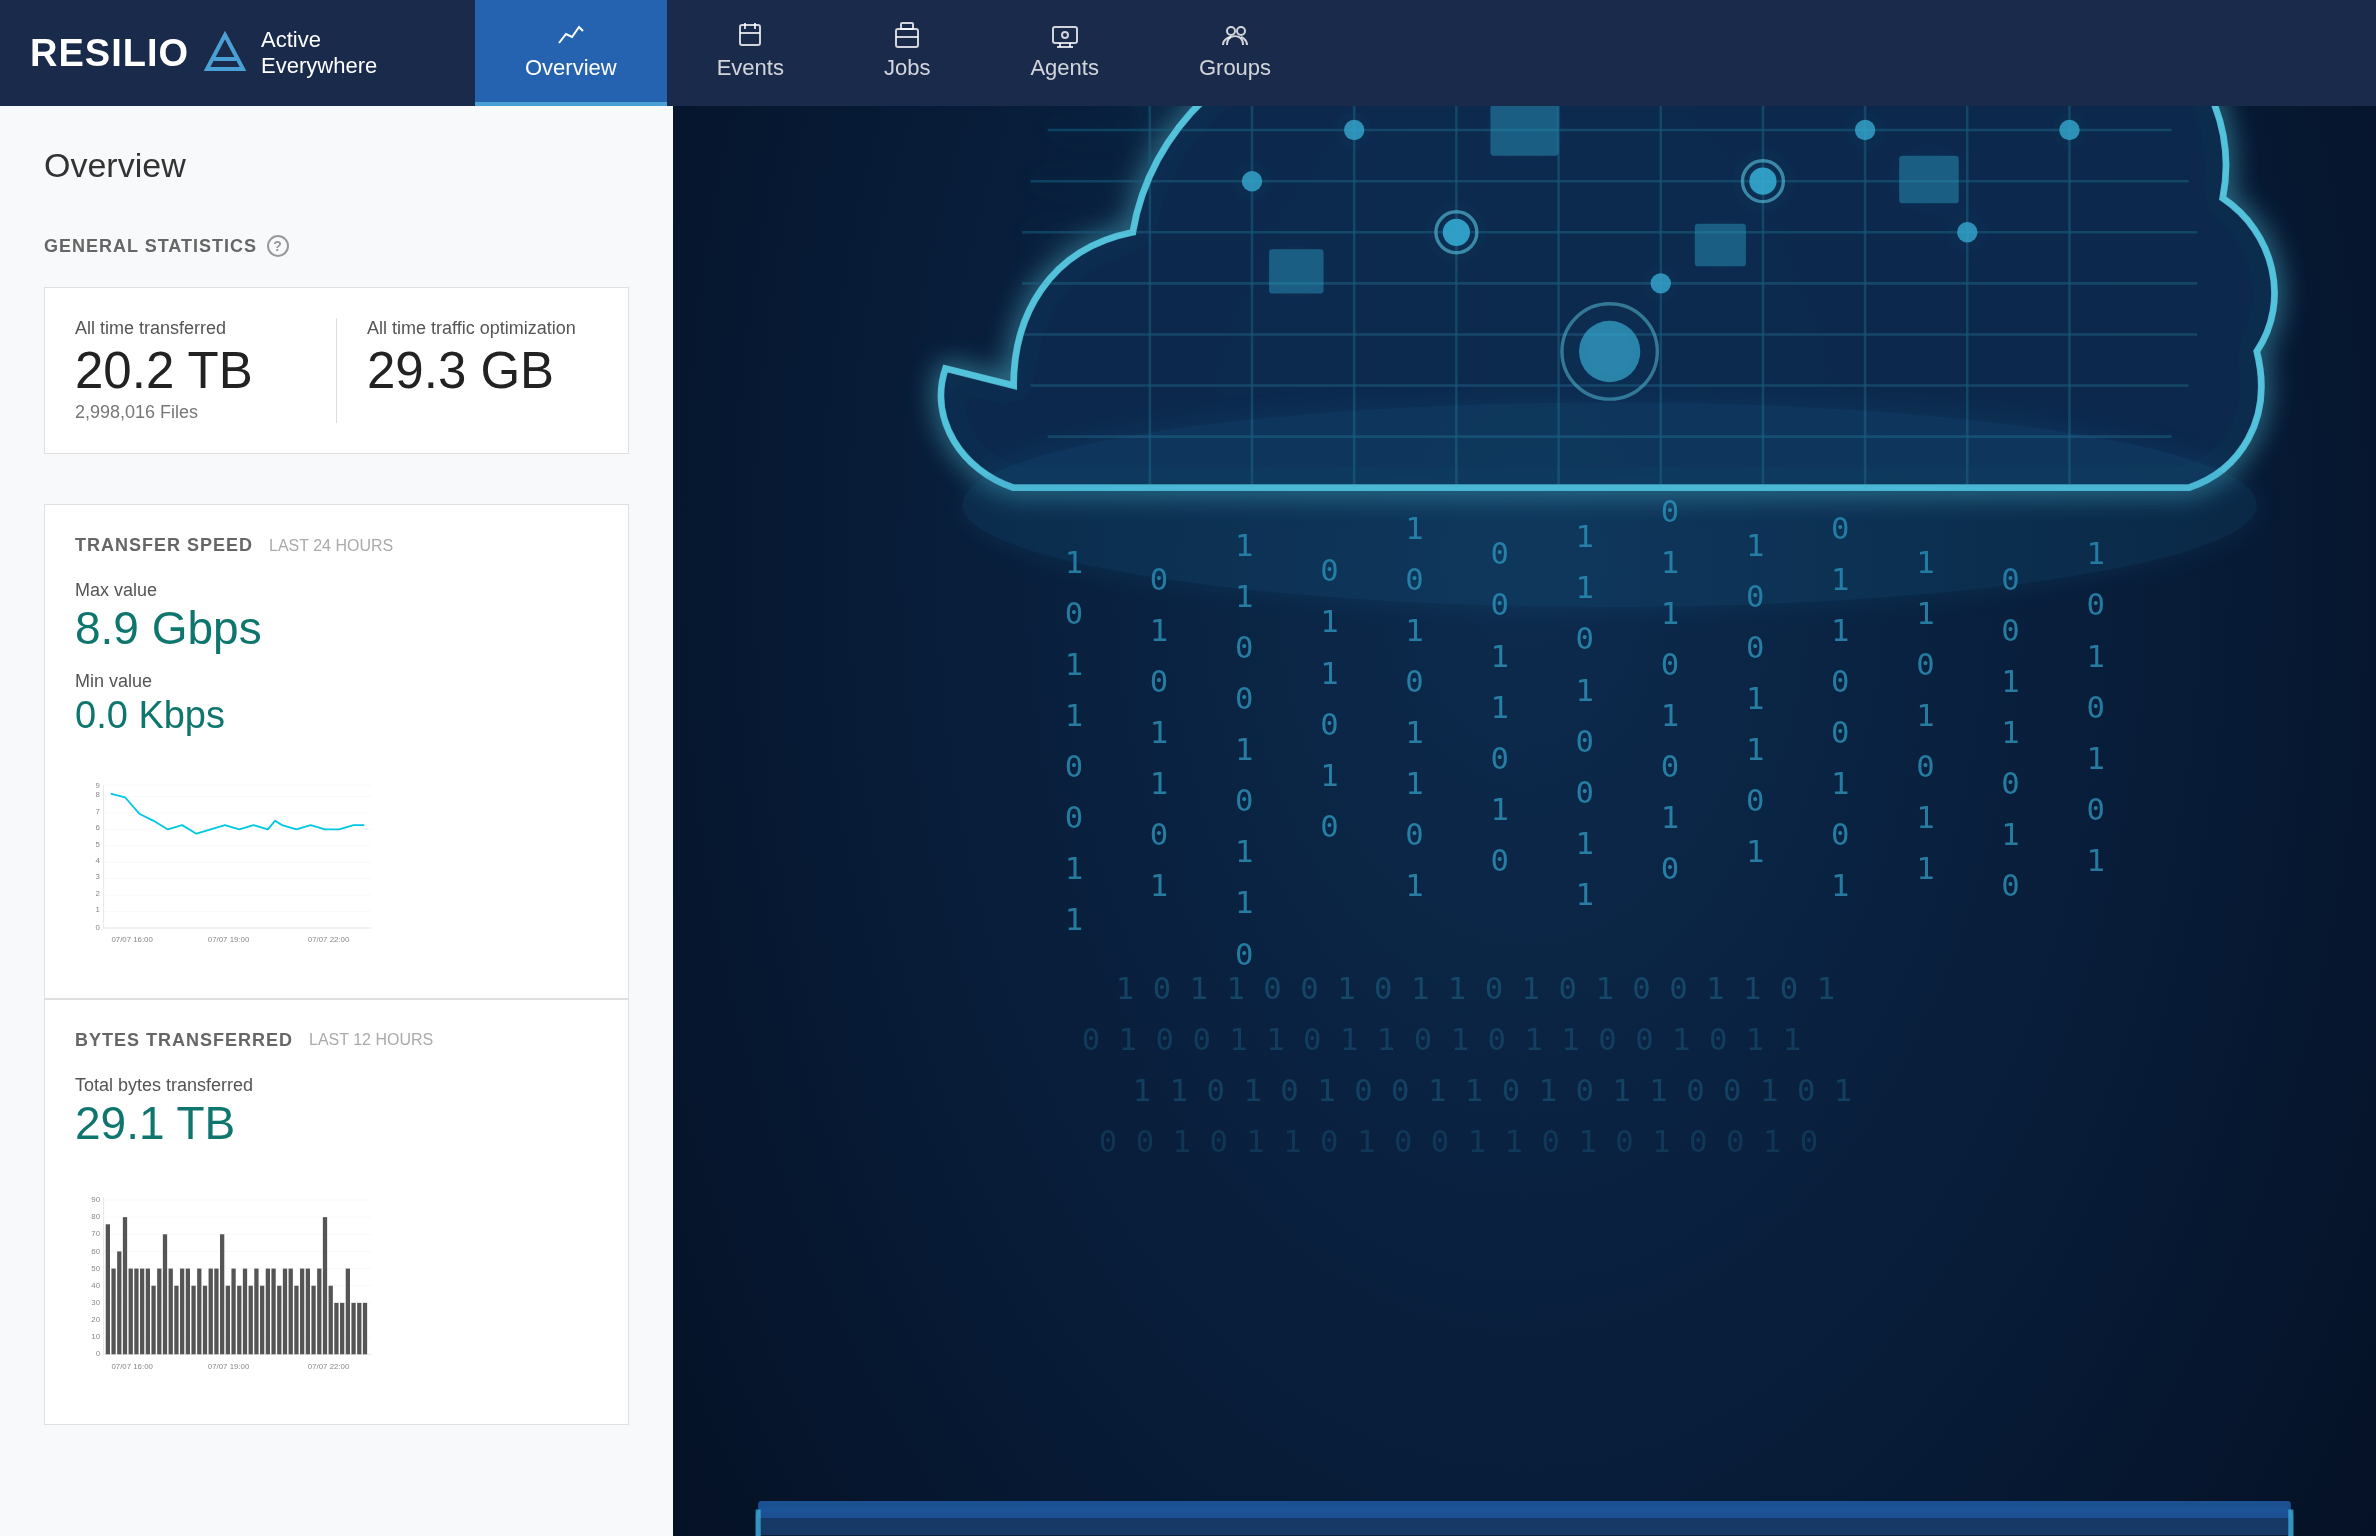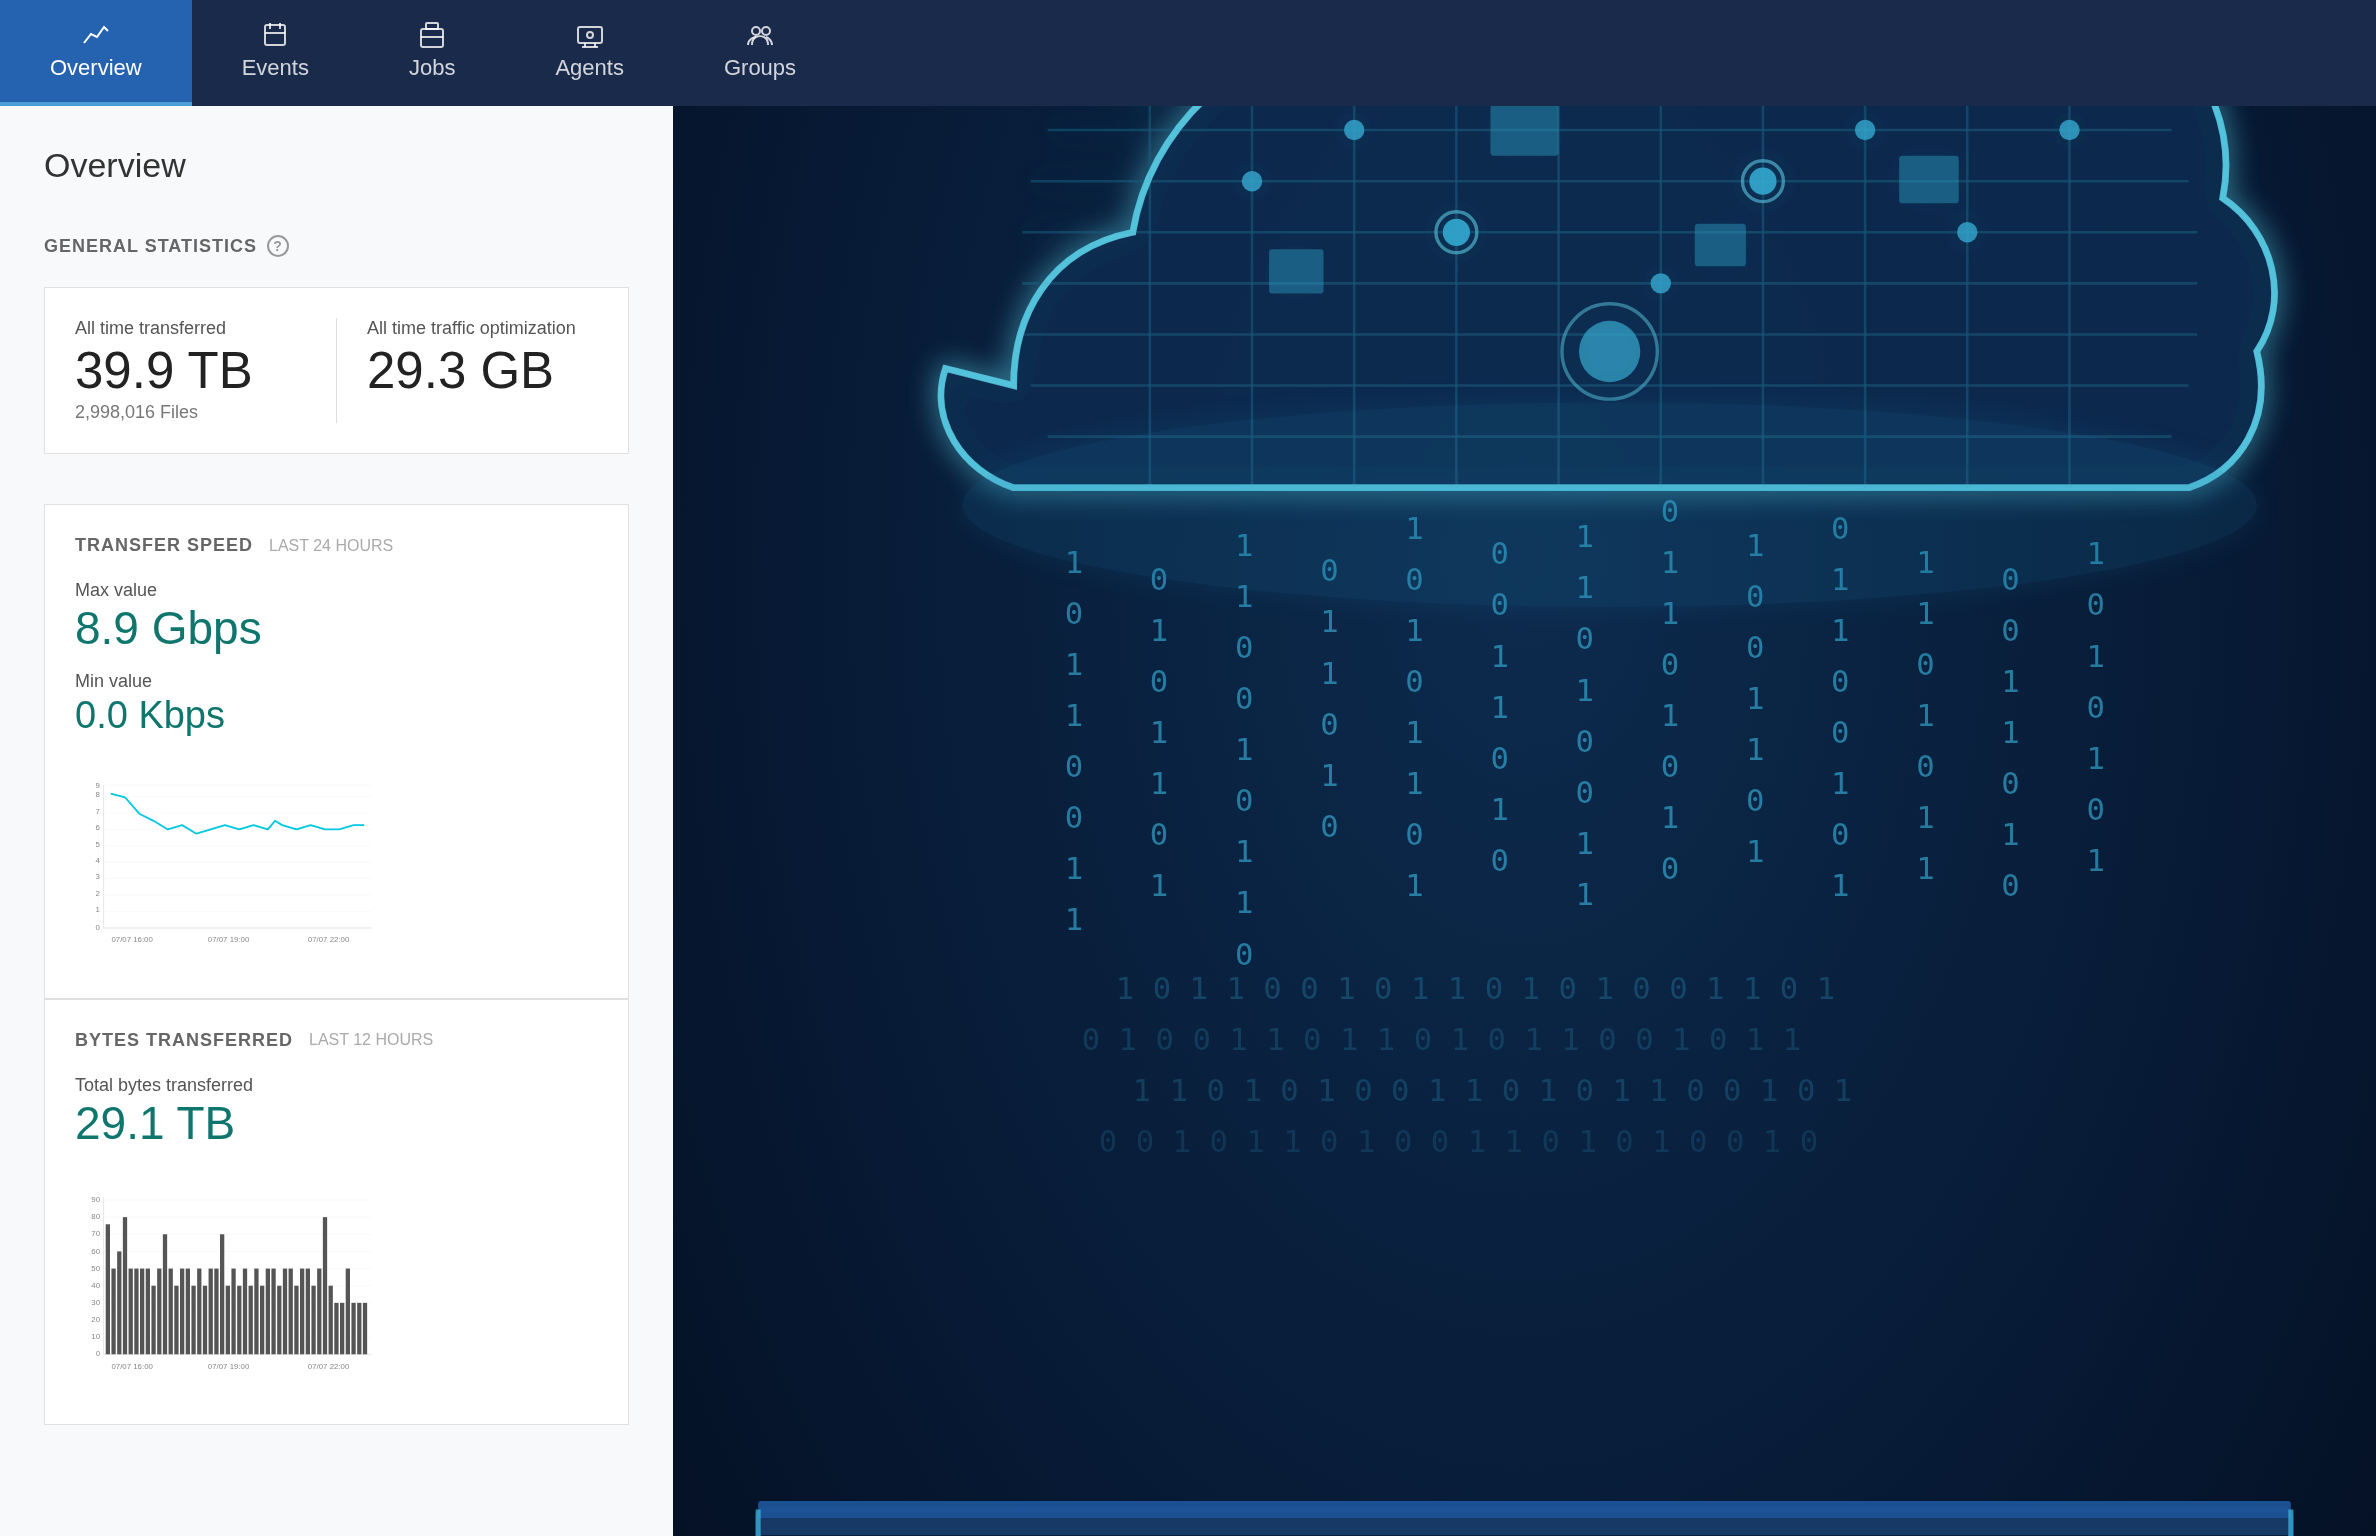--- a/index.html
+++ b/index.html
@@ -205,20 +205,32 @@
       overflow: hidden;
       display: flex;
       align-items: center;
       justify-content: center;
     }
   </style>
 </head>
 <body>
 
 <nav class="navbar">
+  <div class="nav-logo">
+    <span class="logo-text">RESILIO</span>
+
+    <svg width="44" height="44" viewBox="0 0 44 44">
+      <polygon points="22,4 40,38 4,38" fill="none" stroke="#4a9fd4" stroke-width="4"></polygon>
+      <line x1="11" y1="28" x2="33" y2="28" stroke="#4a9fd4" stroke-width="4"></line>
+    </svg>
+    <div class="logo-subtitle">
+      <span>Active</span>
+      <span>Everywhere</span>
+    </div>
+  </div>
   <div class="nav-tabs">
 
     <div class="nav-tab active">
       <svg width="28" height="28" viewBox="0 0 28 28" fill="none" stroke="white" stroke-width="2">
         <polyline points="2,22 9,13 15,16 22,6 26,10"></polyline>
       </svg>
       <span>Overview</span>
     </div>
 
     <div class="nav-tab">
@@ -273,21 +285,21 @@
 
     <div class="section-header">
       <span>GENERAL STATISTICS</span>
       <div class="help-icon">?</div>
     </div>
     <div class="stats-section">
       <div class="stats-grid">
 
         <div class="stat-block">
           <div class="stat-label">All time transferred</div>
-          <div class="stat-value">39.9 TB</div>
+          <div class="stat-value">20.2 TB</div>
           <div class="stat-sub">2,998,016 Files</div>
         </div>
 
 
         <div class="stat-block">
           <div class="stat-label">All time traffic optimization</div>
           <div class="stat-value">29.3 GB</div>
         </div>
       </div>
     </div>

